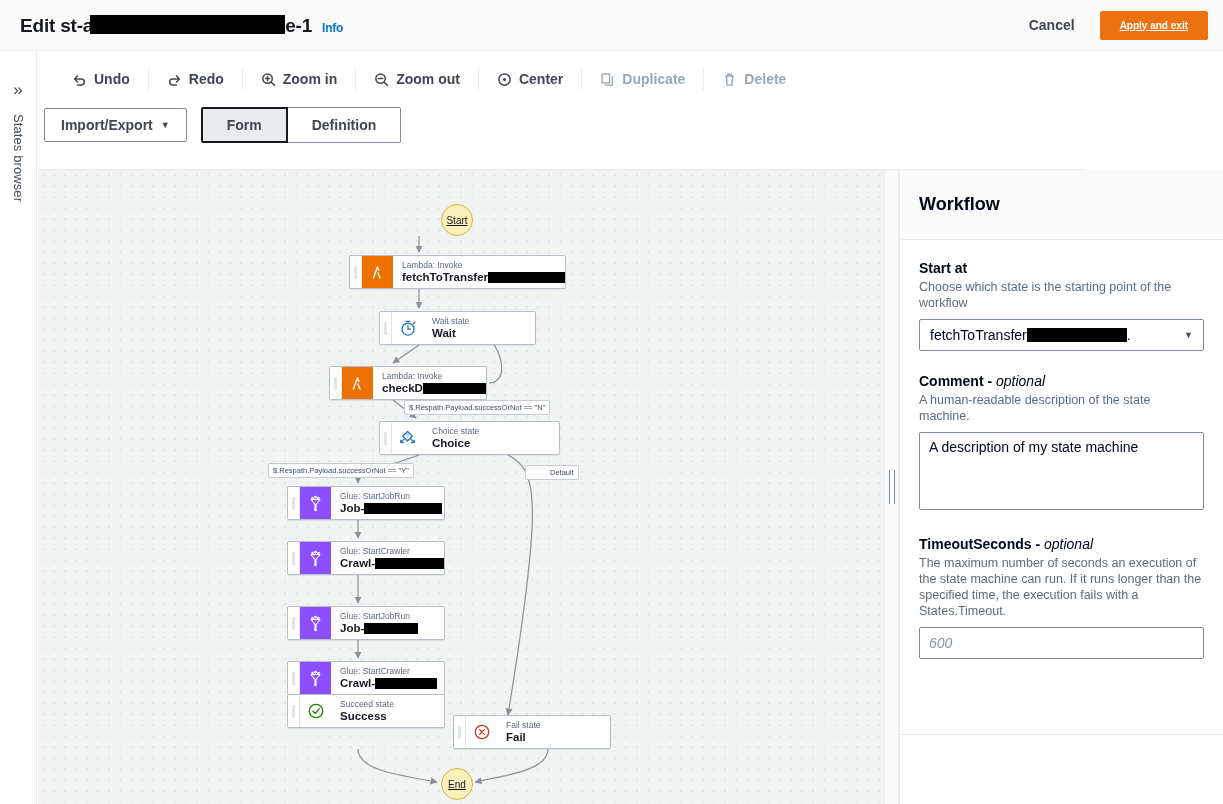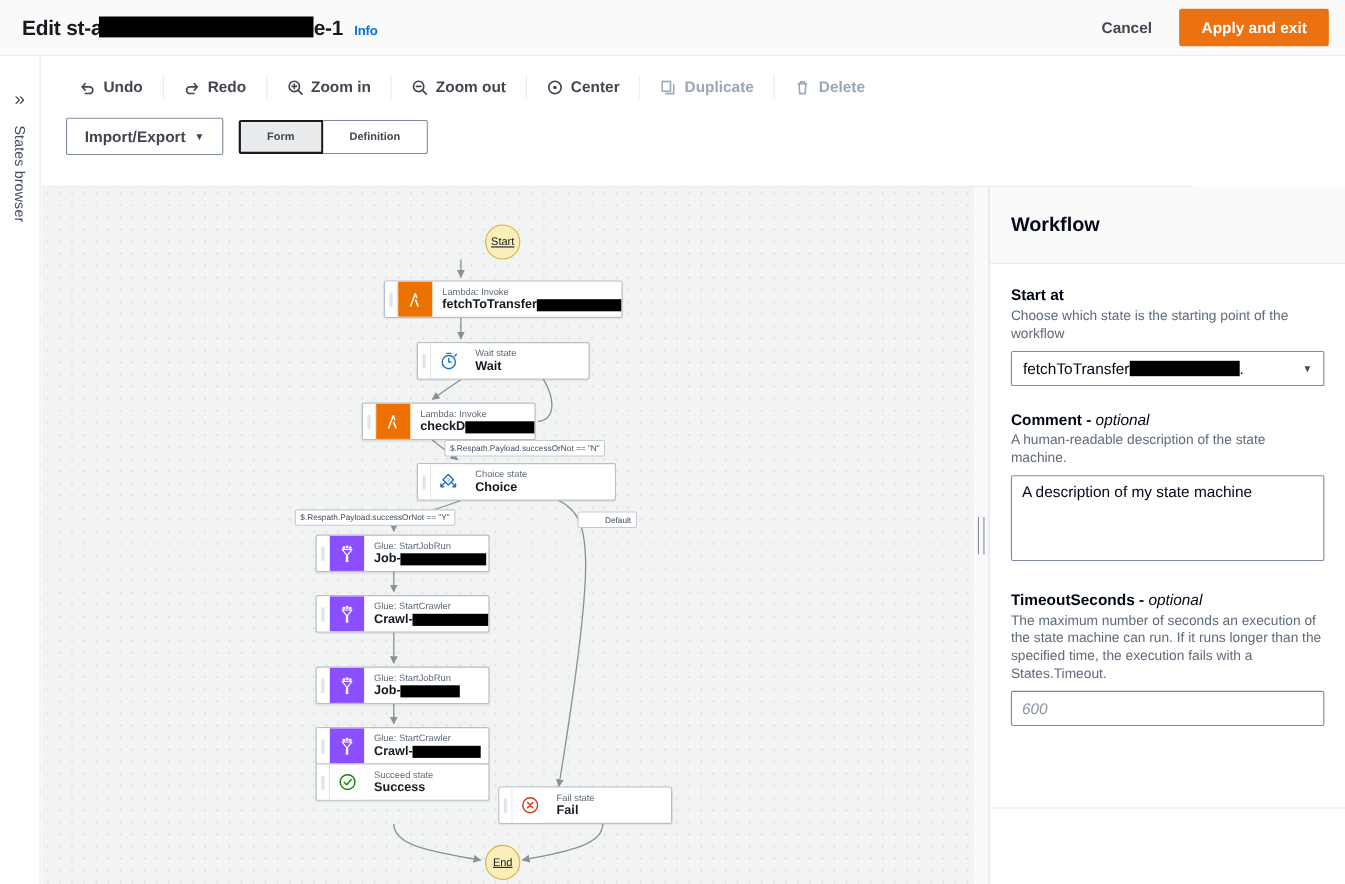--- a/index.html
+++ b/index.html
@@ -31,23 +31,23 @@
     cursor: pointer; text-decoration: none;
   }
   .header-right {
     margin-left: auto; display: flex; align-items: center; gap: 17px; margin-right: 15px;
   }
   .btn-cancel {
     font-size: 14px; font-weight: 700; color: #424650;
     background: none; border: none; cursor: pointer; padding: 6px 8px;
   }
   .btn-primary {
-    font-size: 14px; font-weight: 700; color: #fff;
+    font-size: 10px; font-weight: 700; color: #fff;
     background: #ec7211; border: 1px solid #ec7211; border-radius: 2px;
-    padding: 8px 19px; cursor: pointer;
+    padding: 8px 19px; cursor: pointer; text-decoration: underline;
   }
 
   
   .states-browser {
     position: absolute; left: 0; top: 51px; width: 37px; height: 753px;
     background: #ffffff; border-right: 1px solid #e9ebed;
     display: flex; flex-direction: column; align-items: center; padding-top: 30px;
   }
   .chev-expand { color: #414d5c; font-size: 17px; line-height: 1; cursor: pointer; }
   .states-browser-label {
@@ -66,30 +66,30 @@
     display: flex; align-items: center; gap: 7px;
     font-size: 14px; font-weight: 700; color: #424650;
     background: none; border: none; padding: 6px 14px; cursor: pointer;
     white-space: nowrap;
   }
   .tb-btn.disabled { color: #9ba7b6; cursor: default; }
   .tb-sep { width: 1px; height: 22px; background: #e9ebed; margin: 0 4px; }
   .tb-icon { display: inline-flex; width: 15px; height: 15px; }
   .tb-icon svg { width: 15px; height: 15px; }
 
-  .toolbar-row2 { display: flex; align-items: center; padding-left: 22px; gap: 14px; }
+  .toolbar-row2 { display: flex; align-items: center; padding-left: 6px; gap: 14px; }
   .ie-btn {
     display: flex; align-items: center; gap: 8px;
     font-size: 14px; font-weight: 700; color: #424650;
     background: #fff; border: 1px solid #7d8998; border-radius: 2px;
     padding: 8px 16px; cursor: pointer;
   }
   .seg { display: flex; }
   .seg-btn {
-    font-size: 10px; font-weight: 700; color: #424650;
+    font-size: 14px; font-weight: 700; color: #424650;
     background: #fff; border: 1px solid #7d8998; padding: 8px 24px; cursor: pointer;
   }
   .seg-btn.active { background: #e9ebed; border: 2px solid #16191f; }
   .seg-btn:first-child { border-radius: 2px 0 0 2px; }
   .seg-btn:last-child { border-radius: 0 2px 2px 0; border-left: none; }
 
   
   .canvas {
     position: absolute; left: 38px; top: 170px; width: 846px; height: 634px;
     background-color: #f2f3f3;

